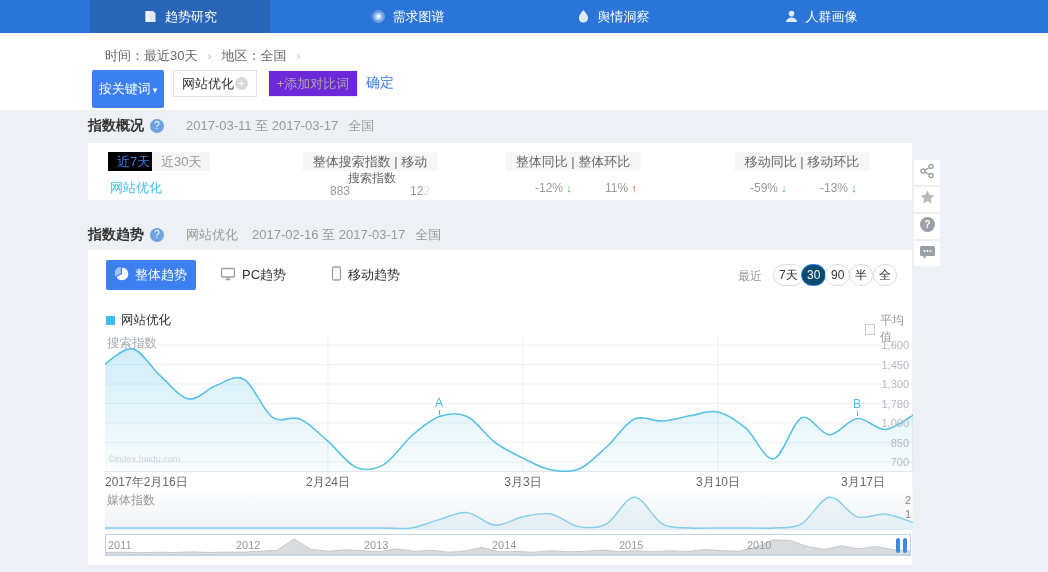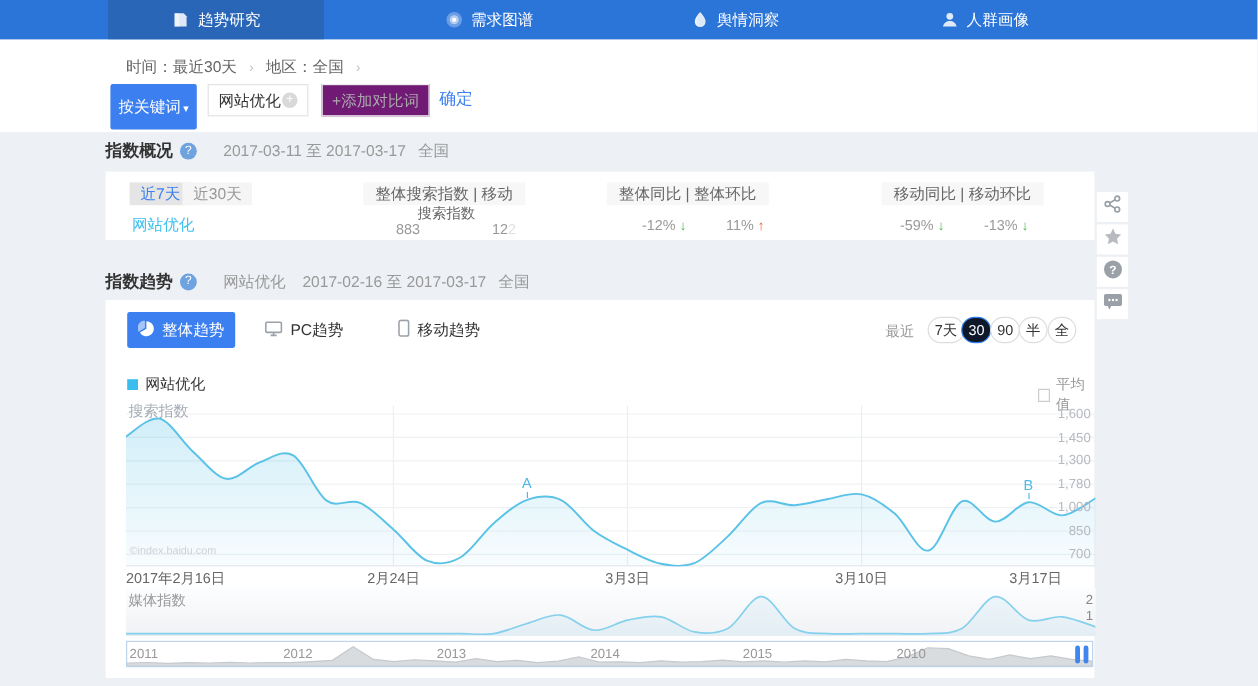--- a/index.html
+++ b/index.html
@@ -13,54 +13,54 @@
 .nav-tab svg { display:block; }
 
 
 .filterbar { position:absolute; top:33px; left:0; width:1048px; height:77px; background:#fff; }
 .crumbs { position:absolute; left:105px; top:14px; font-size:13px; color:#666; }
 .crumbs .sep { color:#c0c6cc; margin:0 10px; font-size:12px; }
 .btn-keyword { position:absolute; left:92px; top:37px; width:72px; height:38px; background:#3b7ff0; color:#fff; font-size:13px; border:none; border-radius:2px; cursor:pointer; }
 .btn-keyword .caret { font-size:9px; margin-left:2px; }
 .kw-box { position:absolute; left:173px; top:37px; width:84px; height:27px; background:#fff; border:1px solid #e3e3e3; display:flex; align-items:center; padding:0 8px; font-size:13px; color:#333; }
 .kw-plus { margin-left:auto; width:13px; height:13px; border-radius:50%; background:#d9d9d9; color:#fff; font-size:11px; line-height:12px; text-align:center; cursor:pointer; }
-.btn-add { position:absolute; left:268px; top:37px; width:90px; height:27px; background:#701a75; border:1px solid #ececec; color:#a9a9a9; font-size:13px; cursor:pointer; }
+.btn-add { position:absolute; left:268px; top:37px; width:90px; height:27px; background:#6d28d9; border:1px solid #ececec; color:#a9a9a9; font-size:13px; cursor:pointer; }
 .btn-confirm { position:absolute; left:366px; top:41px; color:#3b7ff0; font-size:14px; background:none; border:none; cursor:pointer; }
 
 
 .sec-head { position:absolute; left:88px; display:flex; align-items:center; font-size:14px; }
 .sec-title { font-weight:bold; color:#333; }
 .qmark { width:14px; height:14px; border-radius:50%; background:#6ea3e0; color:#fff; font-size:10px; line-height:14px; text-align:center; margin-left:6px; cursor:pointer; }
 .sec-sub { color:#999; font-size:13px; margin-left:22px; }
 .sec-kw { color:#999; font-size:13px; margin-left:22px; }
 
 
 .card { position:absolute; left:88px; width:824px; background:#fff; }
 #ovcard { top:143px; height:57px; }
 #trcard { top:250px; height:315px; }
 
 
 .chip { position:absolute; top:9px; height:19px; padding:0 9px; font-size:13px; line-height:19px; cursor:pointer; }
-.chip.on { background:#e5e5e5; color:#3b7ff0; }
+.chip.on { background:#000000; color:#3b7ff0; }
 .chip.off { background:#f5f5f5; color:#999; }
 .colhead { position:absolute; top:9px; transform:translateX(-50%); background:#f7f7f7; color:#666; font-size:13px; line-height:19px; padding:0 10px; white-space:nowrap; }
 .ov-kw { position:absolute; left:22px; top:36px; color:#3ec1f0; font-size:13px; cursor:pointer; }
 .tooltip-label { position:absolute; left:260px; top:27px; color:#666; font-size:12px; }
 .ov-num { position:absolute; top:41px; color:#999; font-size:12px; }
 .metric { position:absolute; top:38px; font-size:12px; color:#999; white-space:nowrap; }
 .arrow-up { color:#f0502a; font-weight:bold; font-size:11px; }
 .arrow-down { color:#3db54a; font-weight:bold; font-size:11px; }
 .ghost { opacity:.3; }
 
 
 .ttab { position:absolute; top:10px; height:30px; display:flex; align-items:center; gap:6px; font-size:13px; color:#333; cursor:pointer; }
 .ttab.active { background:#3b7ff0; color:#fff; border-radius:2px; justify-content:center; }
 .recent-label { position:absolute; left:650px; top:18px; font-size:12px; color:#999; }
 .ropt { position:absolute; top:14px; height:22px; min-width:22px; padding:0 5px; border:1px solid #ddd; border-radius:11px; background:#fff; font-size:12px; color:#333; display:flex; align-items:center; justify-content:center; cursor:pointer; }
-.ropt.on { background:#0f172a; border-color:#2f82f1; color:#fff; }
+.ropt.on { background:#0c4a6e; border-color:#2f82f1; color:#fff; }
 .legend { position:absolute; left:18px; top:62px; display:flex; align-items:center; gap:6px; font-size:12.5px; color:#333; }
 .legend .sq { width:9px; height:9px; background:#3bbdf0; }
 .avgbox { position:absolute; left:777px; top:62px; display:flex; align-items:center; gap:5px; font-size:12px; color:#999; cursor:pointer; }
 .avgbox .cb { width:11px; height:11px; border:1px solid #ccc; background:#fff; }
 
 
 .plot { position:absolute; left:17px; top:82px; width:808px; height:140px; border-bottom:1px solid #e6e9ec; }
 .plot svg { position:absolute; left:0; top:0; }
 .axis-name { position:absolute; left:2px; top:3px; font-size:12.5px; color:#a6adb5; }
 .ytick { position:absolute; right:4px; font-size:11px; color:#b5bac1; }

